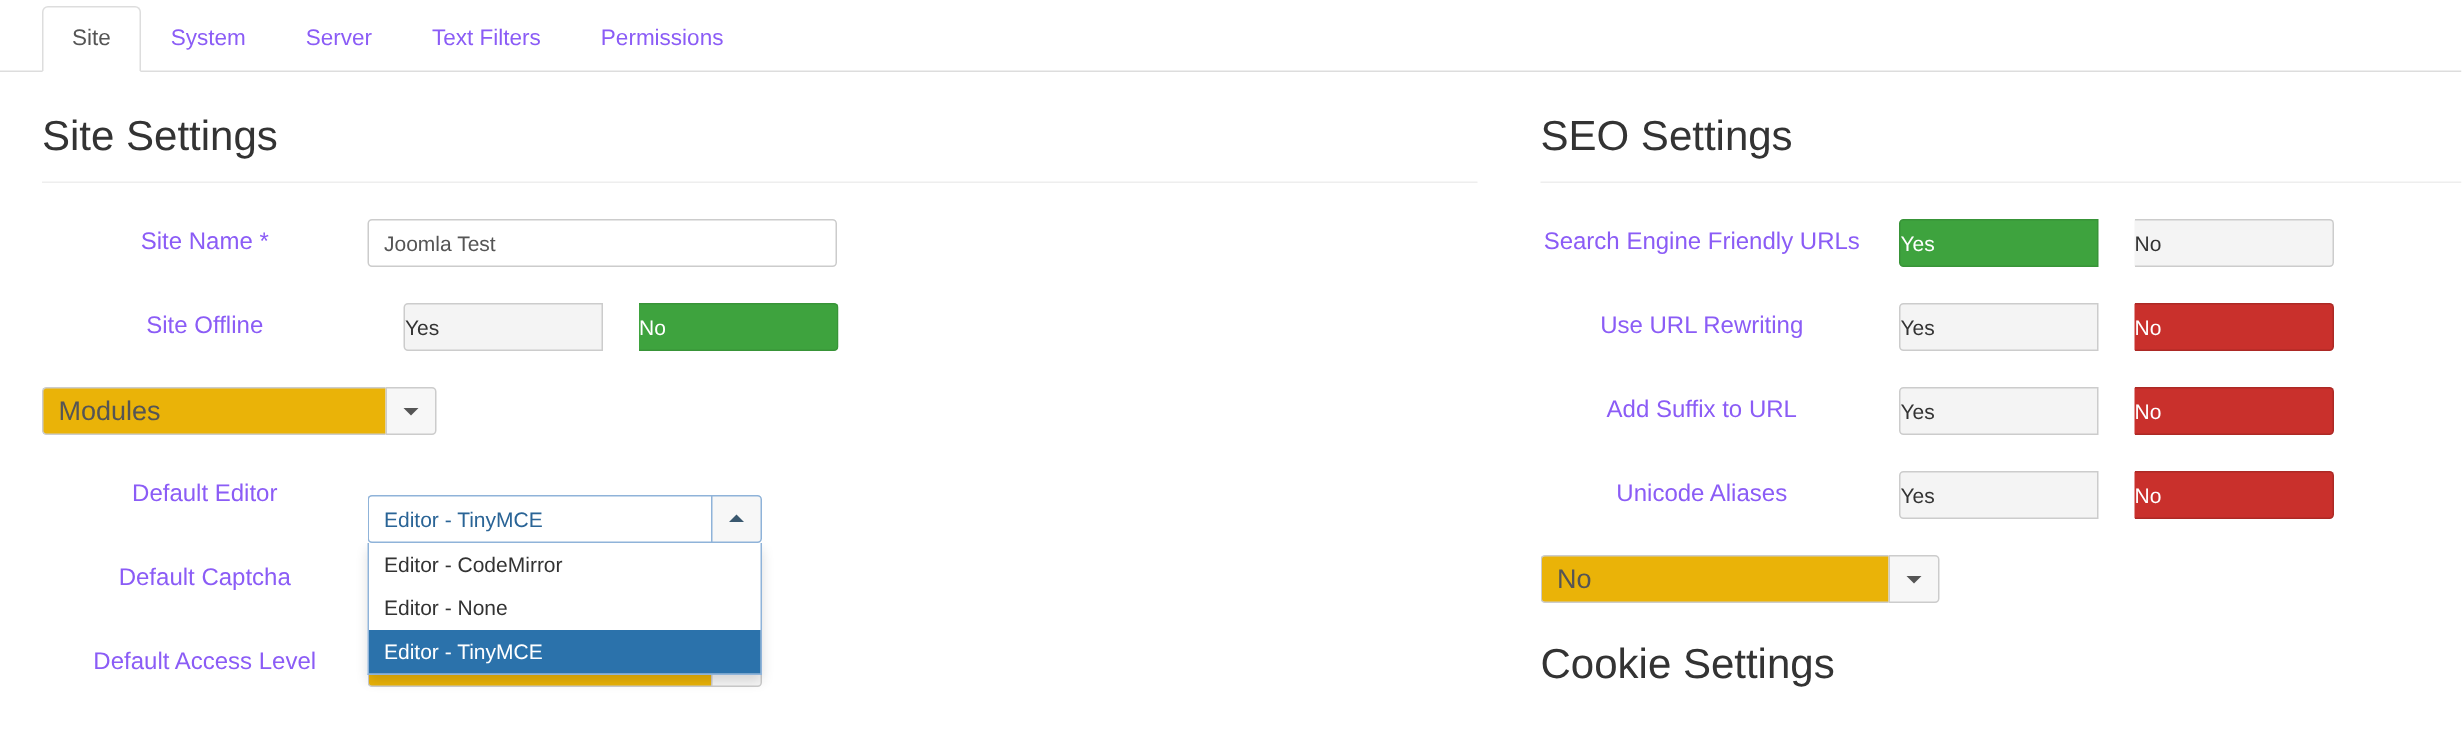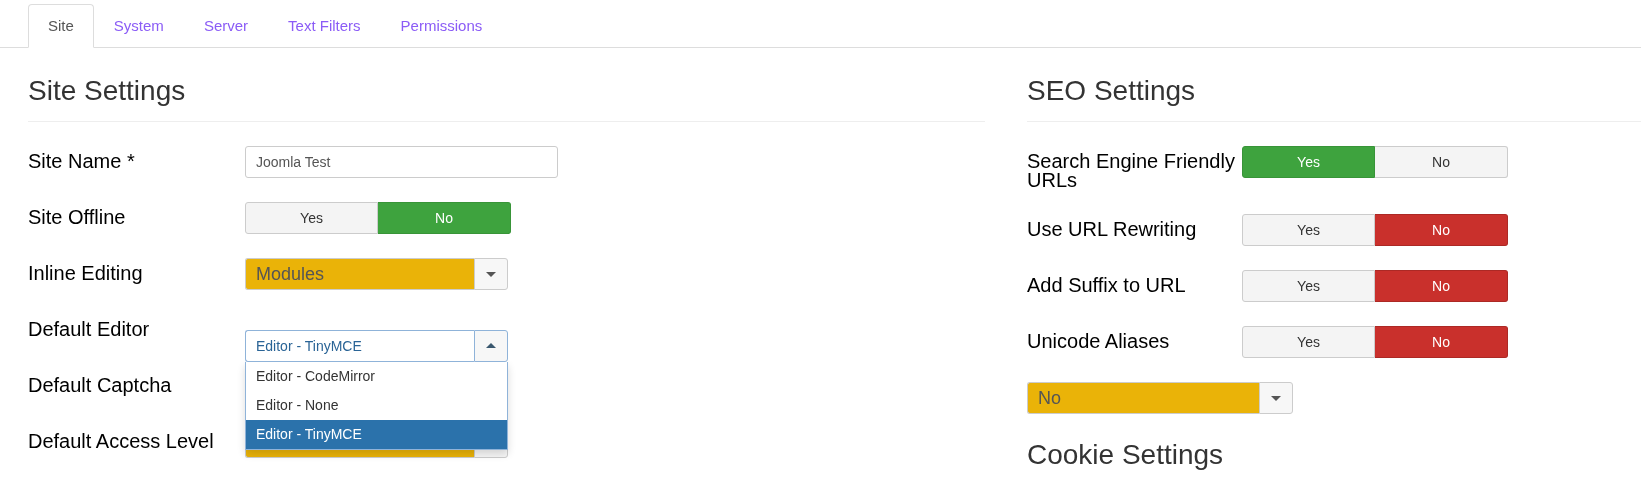--- a/index.html
+++ b/index.html
@@ -64,24 +64,25 @@
     margin: 0;
   }
 
   
   .row {
     display: flex;
     align-items: flex-start;
     margin-top: 24px;
   }
   .lbl {
-    font-size: 20px;
-    color: #000000;
+    font-size: 16px;
+    color: #8b5cf6;
     line-height: 19px;
     padding-top: 6px;
+    text-align: center;
   }
   .col-left  .lbl   { width: 217px; flex: 0 0 217px; }
   .col-right .lbl   { width: 215px; flex: 0 0 215px; }
   .ctrl { position: relative; }
 
   
   .txtinput {
     width: 313px;
     height: 32px;
     border: 1px solid #cccccc;
@@ -93,26 +94,26 @@
     padding: 0 10px;
     outline: none;
   }
 
   
   .btngroup { display: flex; }
   .btngroup .bg-btn {
     font-size: 14px;
     line-height: 30px;
     height: 32px;
-    text-align: center;
     border: 1px solid #cccccc;
     background: #f4f4f4;
     color: #333333;
     cursor: pointer;
     user-select: none;
+    margin-left: 24px;
   }
   .btngroup .bg-btn:first-child { border-radius: 3px 0 0 3px; }
   .btngroup .bg-btn:last-child  { border-radius: 0 3px 3px 0; border-left: 0; }
   .btngroup .bg-btn.on-green {
     background: #3eA33e; border-color: #389438; color: #ffffff;
   }
   .btngroup .bg-btn.on-red {
     background: #c9302c; border-color: #ac2925; color: #ffffff;
   }
   .col-left  .bg-btn { width: 133px; }
@@ -243,21 +244,20 @@
       <div class="lbl">Site Offline</div>
       <div class="ctrl">
         <div class="btngroup">
           <div class="bg-btn">Yes</div>
           <div class="bg-btn on-green">No</div>
         </div>
       </div>
     </div>
 
     <div class="row">
-      <div class="lbl">Inline Editing</div>
       <div class="ctrl">
         <div class="selwrap">
           <div class="selbox">Modules</div>
           <div class="selcaret"></div>
         </div>
       </div>
     </div>
 
     <div class="row">
       <div class="lbl">Default Editor</div>

